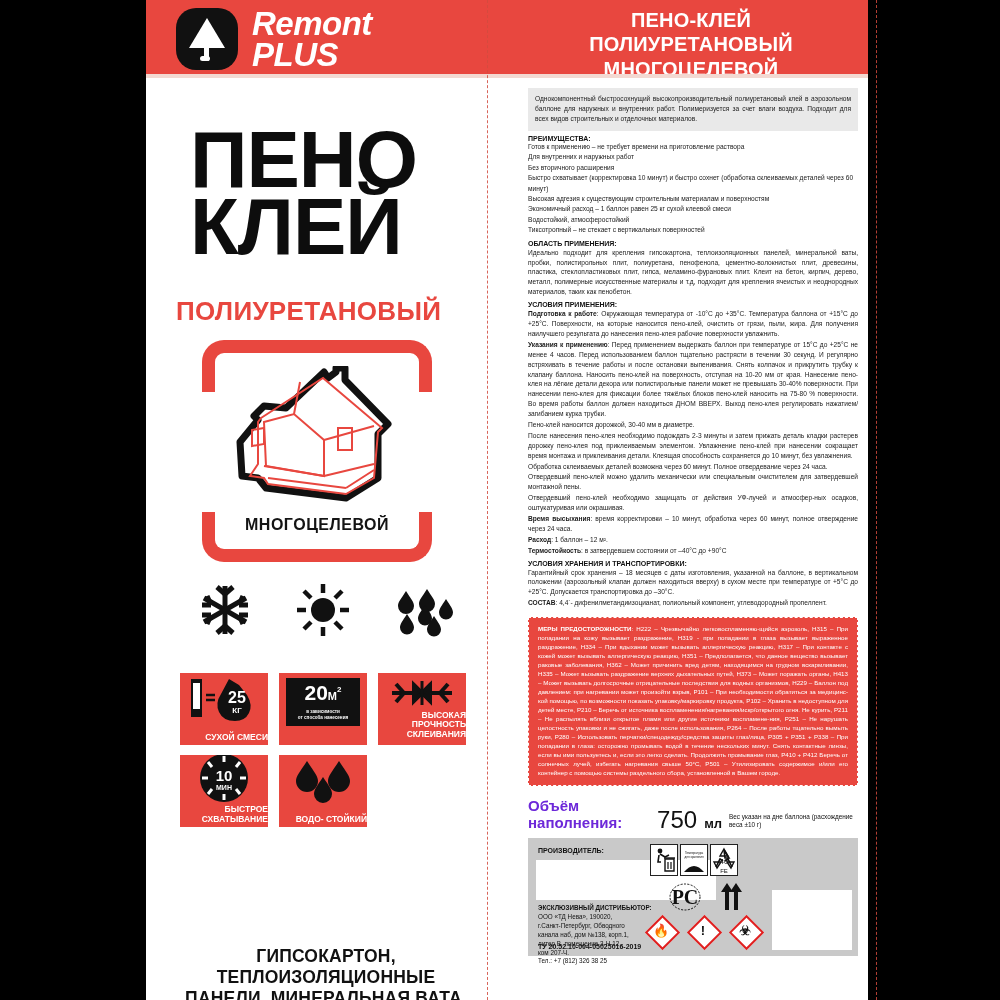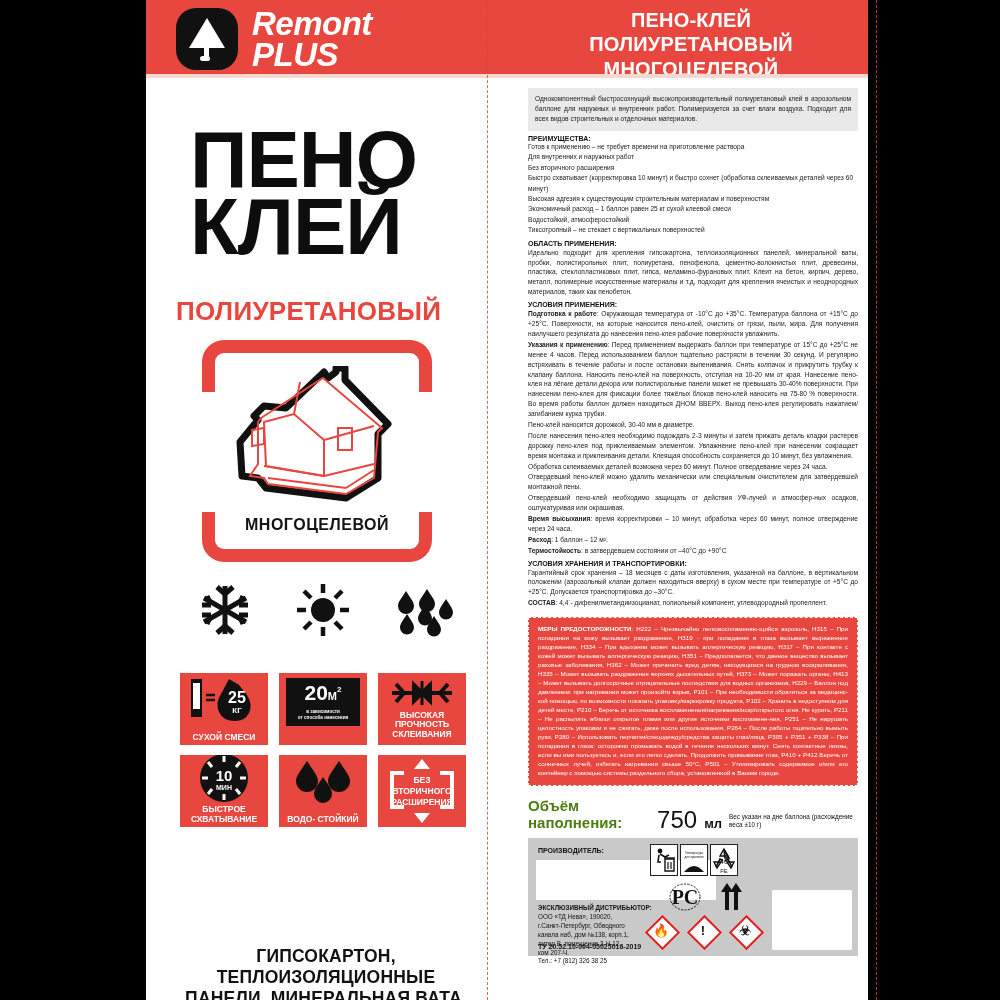--- a/index.html
+++ b/index.html
@@ -42,41 +42,41 @@
   .bracket .gapR{position:absolute;right:-1px;top:52px;width:15px;height:120px;background:#fff;}
   .house{position:absolute;left:26px;top:26px;}
   .multi{position:absolute;left:0;top:176px;width:230px;text-align:center;
          font-size:16px;font-weight:bold;color:#141414;letter-spacing:.5px;}
 
   .symrow{position:absolute;left:30px;top:505px;width:300px;display:flex;justify-content:space-around;align-items:center;}
 
   .badges{position:absolute;left:34px;top:595px;width:290px;
           display:grid;grid-template-columns:repeat(3,88px);grid-gap:10px 11px;}
   .badge{width:88px;height:72px;background:#e8473f;position:relative;overflow:hidden;}
-  .badge .capw{position:absolute;left:0;bottom:3px;width:100%;text-align:center;color:#fff;
+  .badge .capw{position:absolute;left:0;bottom:3px;width:100%;text-align:right;color:#fff;
               font-size:8.5px;font-weight:bold;line-height:1.1;}
   .b-black{position:absolute;background:#111;}
 
   .bottom-list{position:absolute;left:10px;top:868px;width:340px;text-align:center;
                font-size:17.5px;font-weight:bold;color:#111;line-height:1.2;letter-spacing:.2px;}
 
   
   .rightcol{position:absolute;left:382px;top:88px;width:330px;}
   .intro{background:#e9e9e9;padding:6px 7px 7px 7px;font-size:6.6px;line-height:1.52;color:#1a1a1a;text-align:justify;}
   .sec-h{font-size:7px;font-weight:bold;color:#111;margin-top:4px;}
   .adv{font-size:6.6px;line-height:1.58;color:#1a1a1a;}
   .para{font-size:6.6px;line-height:1.5;color:#1a1a1a;text-align:justify;margin-top:1px;}
   .para b{font-weight:bold;}
 
   .warn{margin-top:9px;background:#e8473f;border:1px dashed #ffffff;padding:7px 9px;
         color:#fff;font-size:6.2px;line-height:1.45;text-align:justify;}
   .warn b{font-weight:bold;}
 
   .volume{margin-top:11px;display:flex;align-items:flex-end;gap:7px;}
-  .volume .vl{font-size:15px;font-weight:bold;color:#4d7c0f;}
+  .volume .vl{font-size:15px;font-weight:bold;color:#6d28d9;}
   .volume .vn{font-size:24px;font-weight:normal;color:#111;line-height:.92;}
   .volume .vu{font-size:13px;font-weight:bold;color:#111;}
   .volume .vnote{font-size:6.4px;line-height:1.25;color:#111;padding-bottom:2px;}
 
   .prodbox{margin-top:7px;background:#c9c9c9;width:330px;height:118px;position:relative;}
   .prodbox .lbl{position:absolute;left:10px;top:9px;font-size:7px;font-weight:bold;color:#111;}
   .prodbox .whitefield{position:absolute;left:8px;top:22px;width:180px;height:40px;background:#fff;}
   .prodbox .whitefield2{position:absolute;right:6px;top:52px;width:80px;height:60px;background:#fff;}
   .prodbox .dist{position:absolute;left:10px;top:66px;width:180px;font-size:6.3px;line-height:1.42;color:#111;}
   .prodbox .dist b{font-weight:bold;}
@@ -248,32 +248,20 @@
             <g fill="#111">
               <path d="M28 4 c7 11 11 15 11 20 a11 11 0 0 1 -22 0 c0-5 4-9 11-20z"></path>
               <path d="M60 4 c7 11 11 15 11 20 a11 11 0 0 1 -22 0 c0-5 4-9 11-20z"></path>
               <path d="M44 20 c6 9 9 12.5 9 17 a9 9 0 0 1 -18 0 c0-4.5 3-8 9-17z"></path>
             </g>
           </svg>
           <div class="capw">ВОДО-
 СТОЙКИЙ</div>
         </div>
 
-        <div class="badge">
-          <svg width="88" height="72" viewBox="0 0 88 72" style="position:absolute;left:0;top:0">
-            <path d="M44 4 l8 10 h-16z" fill="#fff"></path>
-            <path d="M14 18 h60 v34 h-60z" fill="none" stroke="#fff" stroke-width="4"></path>
-            <rect x="26" y="14" width="36" height="12" fill="#e8473f"></rect>
-            <rect x="26" y="46" width="36" height="12" fill="#e8473f"></rect>
-            <path d="M44 68 l8 -10 h-16z" fill="#fff"></path>
-            <text x="44" y="28" font-size="8.5" font-weight="bold" fill="#fff" text-anchor="middle" font-family="Liberation Sans, sans-serif">БЕЗ</text>
-            <text x="44" y="39" font-size="8.5" font-weight="bold" fill="#fff" text-anchor="middle" font-family="Liberation Sans, sans-serif">ВТОРИЧНОГО</text>
-            <text x="44" y="50" font-size="8.5" font-weight="bold" fill="#fff" text-anchor="middle" font-family="Liberation Sans, sans-serif">РАСШИРЕНИЯ</text>
-          </svg>
-        </div>
       </div>
 
       <div class="bottom-list">
         <div>ГИПСОКАРТОН,</div>
         <div>ТЕПЛОИЗОЛЯЦИОННЫЕ</div>
         <div>ПАНЕЛИ, МИНЕРАЛЬНАЯ ВАТА,</div>
 
       </div>
     </div>
 

